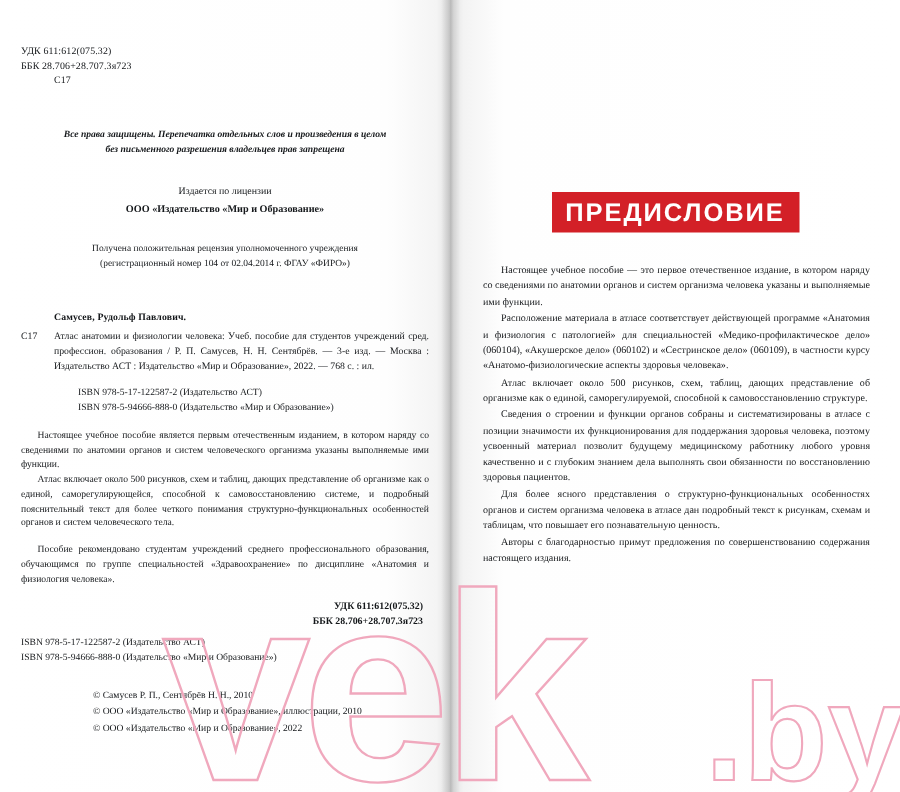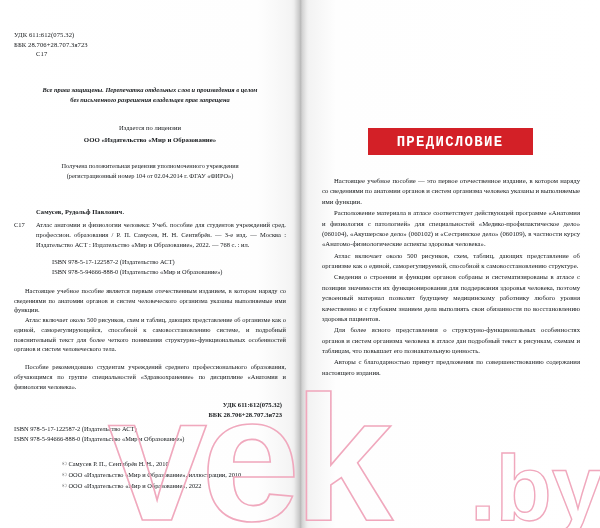--- a/index.html
+++ b/index.html
@@ -161,23 +161,23 @@
   .pref-banner{
     margin:98px auto 0 auto;
     width:165px;
     height:27px;
     background:#d32027;
     display:flex;
     align-items:center;
     justify-content:center;
   }
   .pref-banner span{
-    font-family:Liberation Mono, monospace;
+    font-family:Liberation Sans, sans-serif;
     color:#ffffff;
-    font-size:14px;
+    font-size:17px;
     font-weight:bold;
     letter-spacing:1.3px;
   }
   .pref-body{
     margin-top:21px;
     font-size:6.7px;
     line-height:1.55;
     text-align:justify;
     text-align-last:left;
     color:#14171a;

